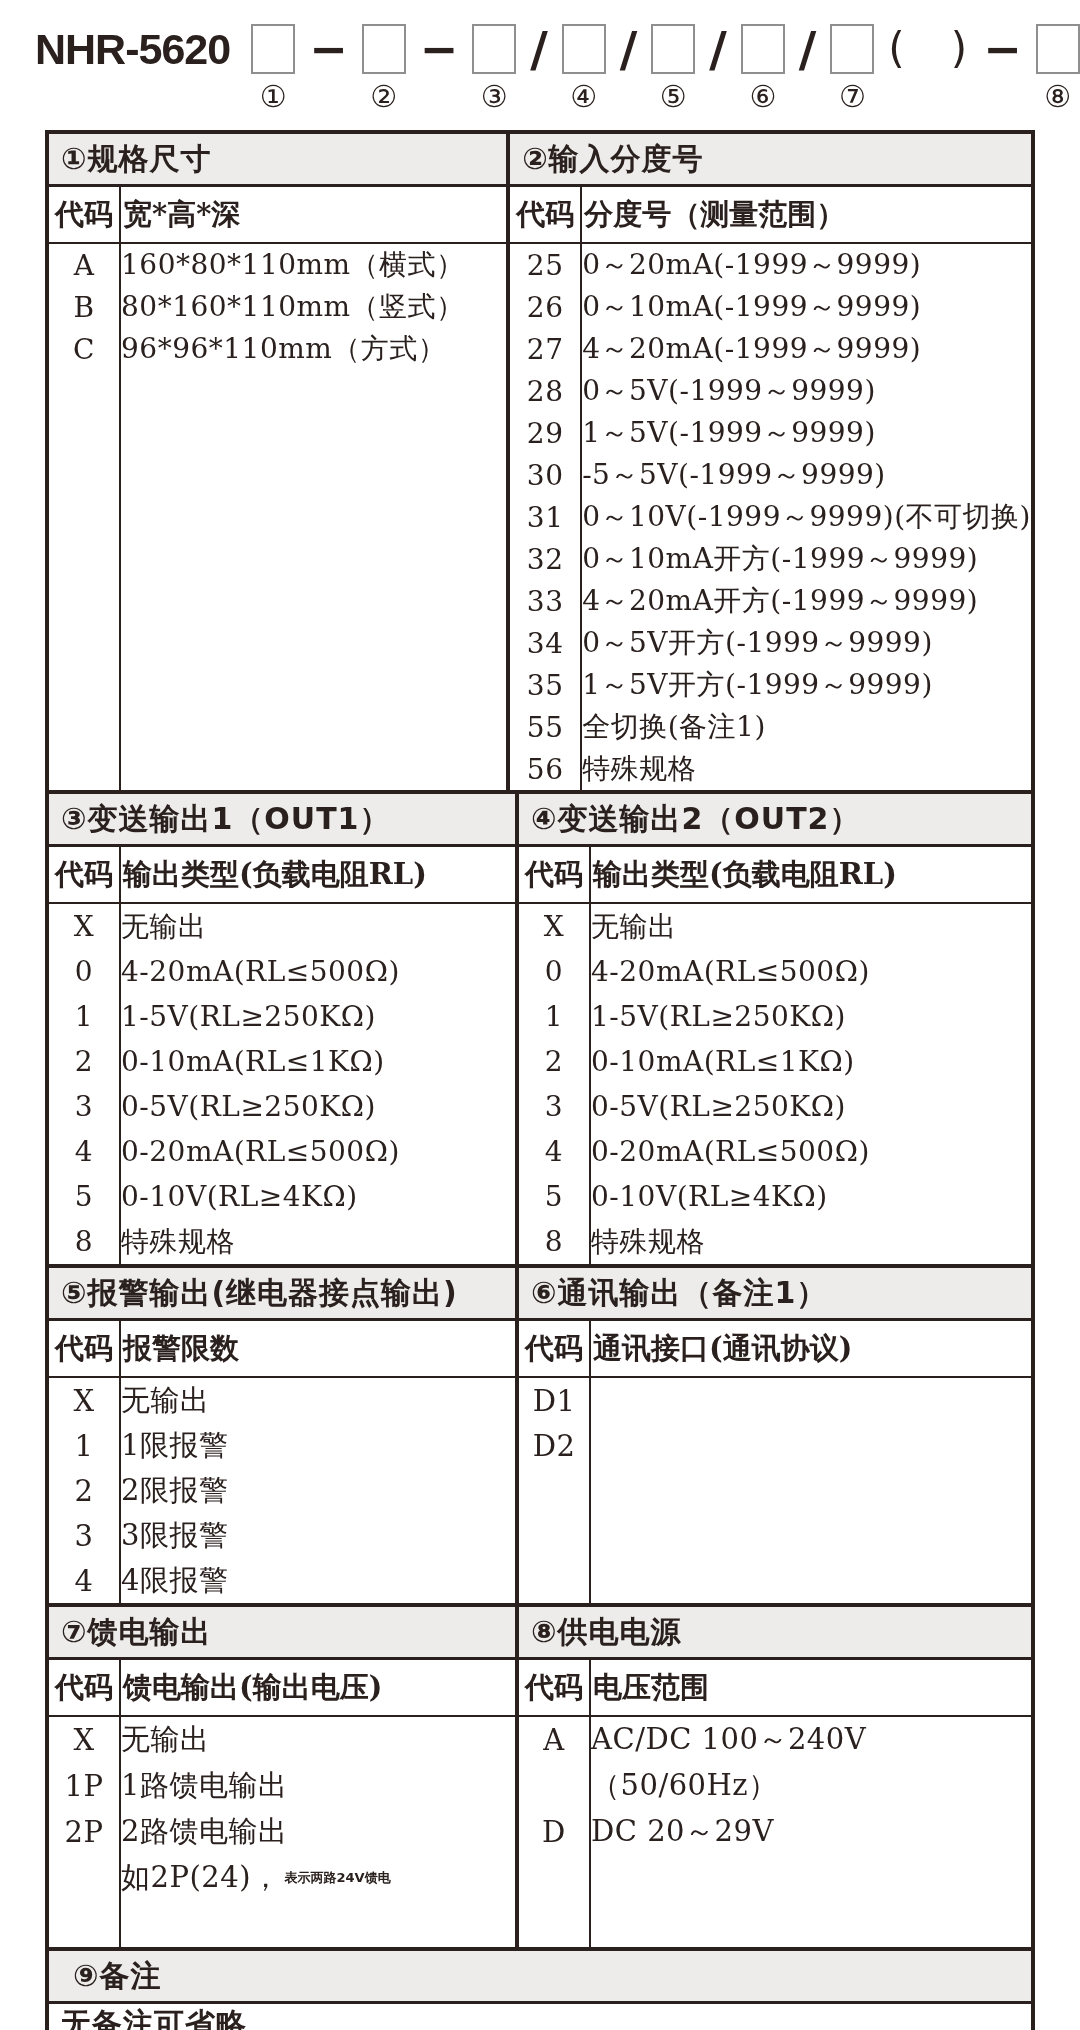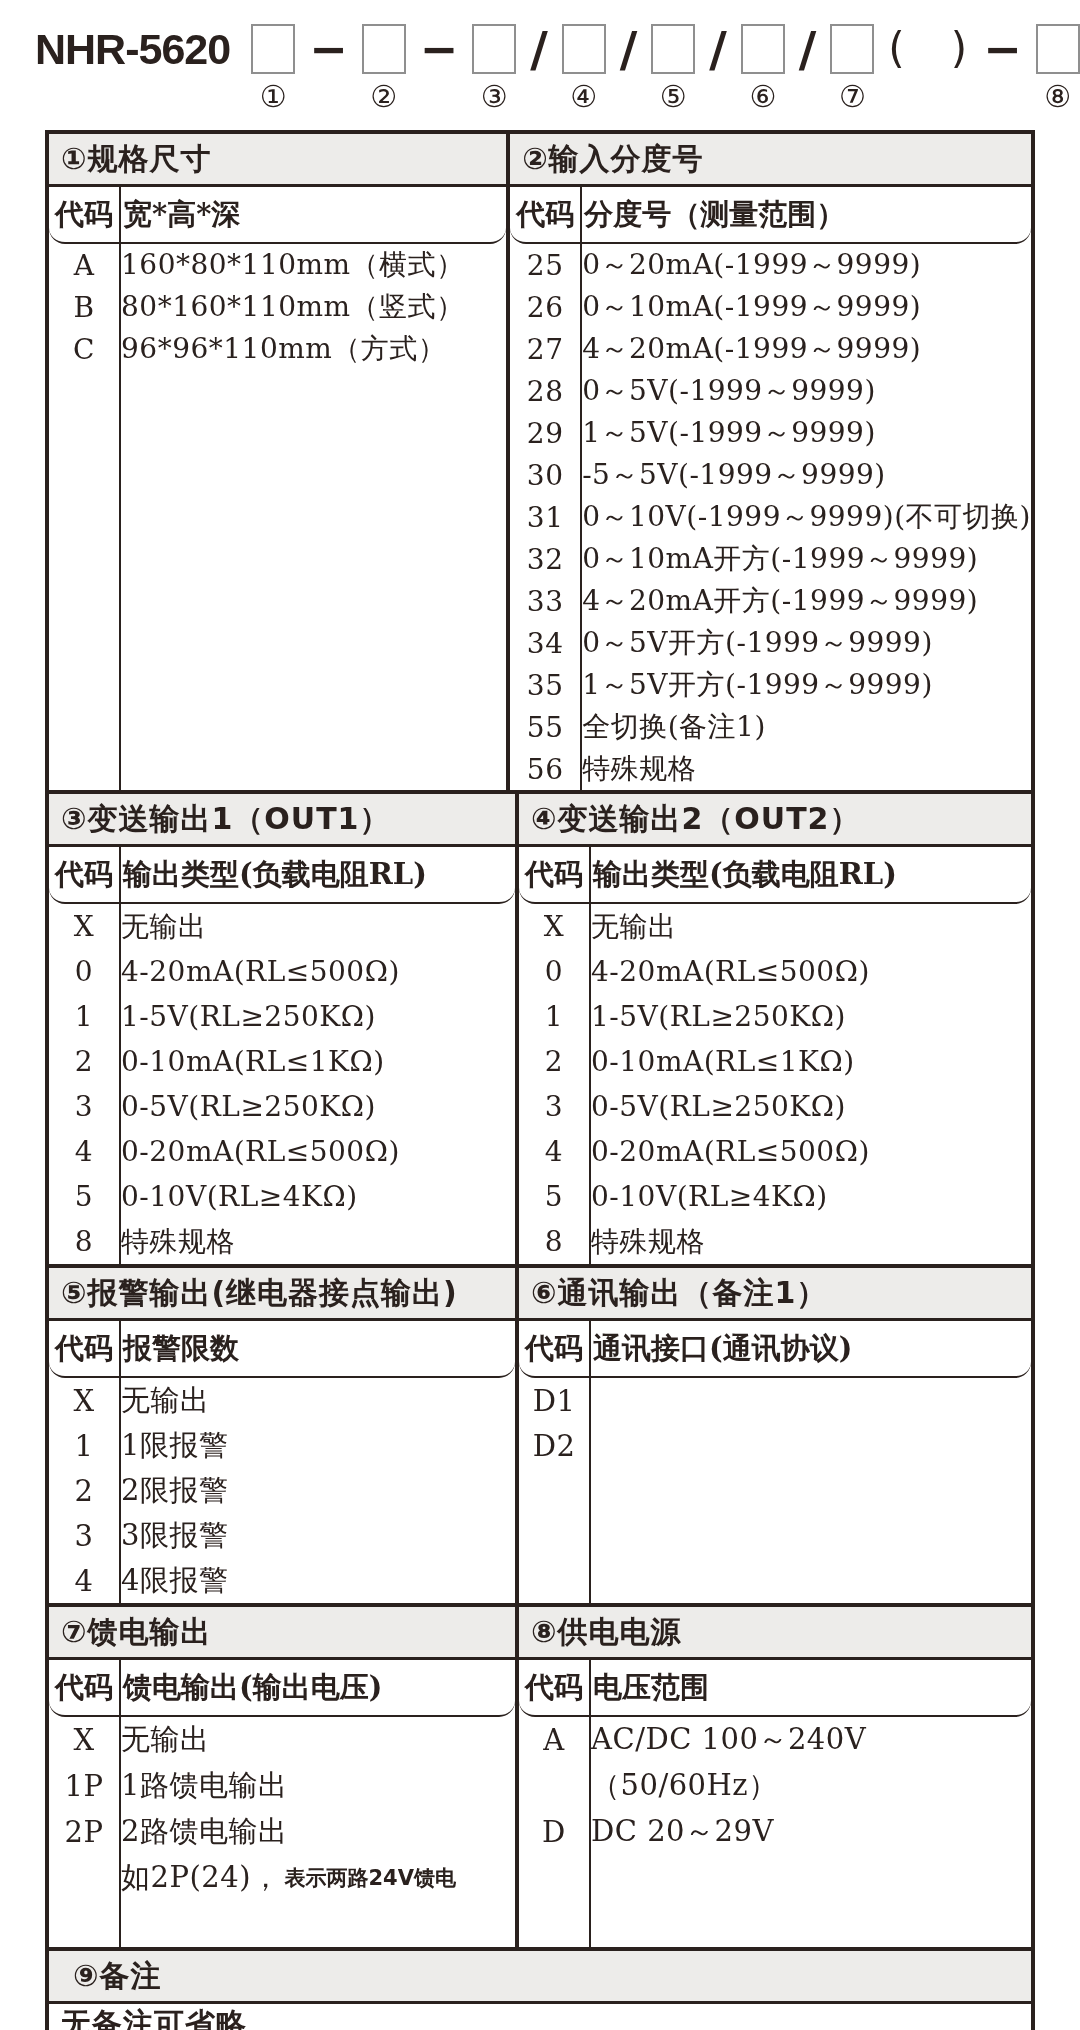--- a/index.html
+++ b/index.html
@@ -31,36 +31,36 @@
   .pair.first{border-top:none;}
   .panel{display:flex;flex-direction:column;box-sizing:border-box;}
   .panel.left{width:466px;}
   .panel.right{flex:1;border-left:4px solid #2a211e;}
   .panel-header{
     height:50px;background:#edecea;border-bottom:3px solid #2a211e;
     display:flex;align-items:center;padding-left:12px;
     font-size:30px;font-weight:bold;letter-spacing:1px;white-space:nowrap;
   }
   .colhead{display:flex;height:55px;border-bottom:2px solid #2a211e;
-    font-family:"DejaVu Serif","Liberation Serif",serif;font-weight:bold;font-size:29px;border-radius:16px;}
+    font-family:"DejaVu Serif","Liberation Serif",serif;font-weight:bold;font-size:29px;}
   .code-col{width:72px;border-right:2px solid #2a211e;box-sizing:border-box;flex-shrink:0;}
   .desc-col{flex:1;min-width:0;}
   .colhead .code-col{display:flex;align-items:center;justify-content:center;}
   .colhead .desc-col{display:flex;align-items:center;padding-left:2px;white-space:nowrap;}
   .panel-body{display:flex;flex:1;}
   .panel-body .code-col,.panel-body .desc-col{display:flex;flex-direction:column;}
   .cell{height:42px;display:flex;align-items:center;flex-shrink:0;
     font-family:"DejaVu Serif","Liberation Serif",serif;font-size:28px;letter-spacing:0.5px;white-space:nowrap;}
   .code-cell{justify-content:center;}
   .desc-cell{}
   .pair2 .cell{height:45px;}
   .pair3 .cell{height:45px;font-size:29px;}
   .pair4 .cell{height:46px;font-size:29px;}
   .pair4 .panel-body{min-height:230px;}
-  .small{font-family:"DejaVu Sans","Liberation Sans",sans-serif;font-size:21px;font-weight:bold;margin-left:4px;letter-spacing:0;}
+  .small{font-family:"DejaVu Sans","Liberation Sans",sans-serif;font-size:13px;font-weight:bold;margin-left:4px;letter-spacing:0;}
   .small:empty{display:none;}
   
   .sec9-header{
     height:50px;background:#edecea;border-top:4px solid #2a211e;border-bottom:3px solid #2a211e;
     display:flex;align-items:center;padding-left:24px;font-size:30px;font-weight:bold;letter-spacing:1px;
   }
   .sec9-content{
     height:40px;display:flex;align-items:center;padding-left:12px;
     font-family:"DejaVu Serif","Liberation Serif",serif;font-weight:bold;font-size:30px;letter-spacing:1px;
   }

